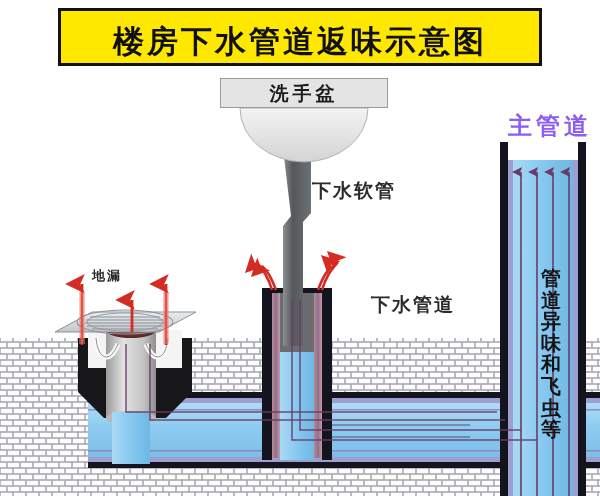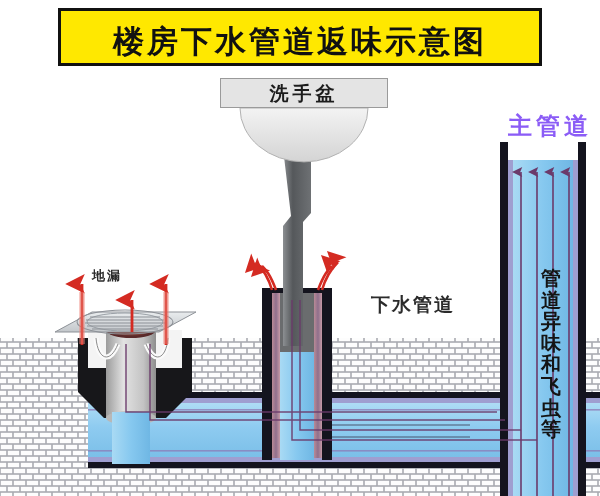--- a/index.html
+++ b/index.html
@@ -219,20 +219,21 @@
   </svg>
 
   <div id="title-banner">
     <span id="title-text">楼房下水管道返味示意图</span>
   </div>
 
   <div id="basin-top">
     <span id="basin-label">洗手盆</span>
   </div>
 
+  <div class="lbl" id="lbl-hose">下水软管</div>
   <div class="lbl" id="lbl-drainpipe">下水管道</div>
   <div class="lbl" id="lbl-floordrain">地漏</div>
   <div class="lbl" id="lbl-mainpipe">主管道</div>
 
   <div id="vtext">
       <span>管</span>
       <span>道</span>
       <span>异</span>
       <span>味</span>
       <span>和</span>

